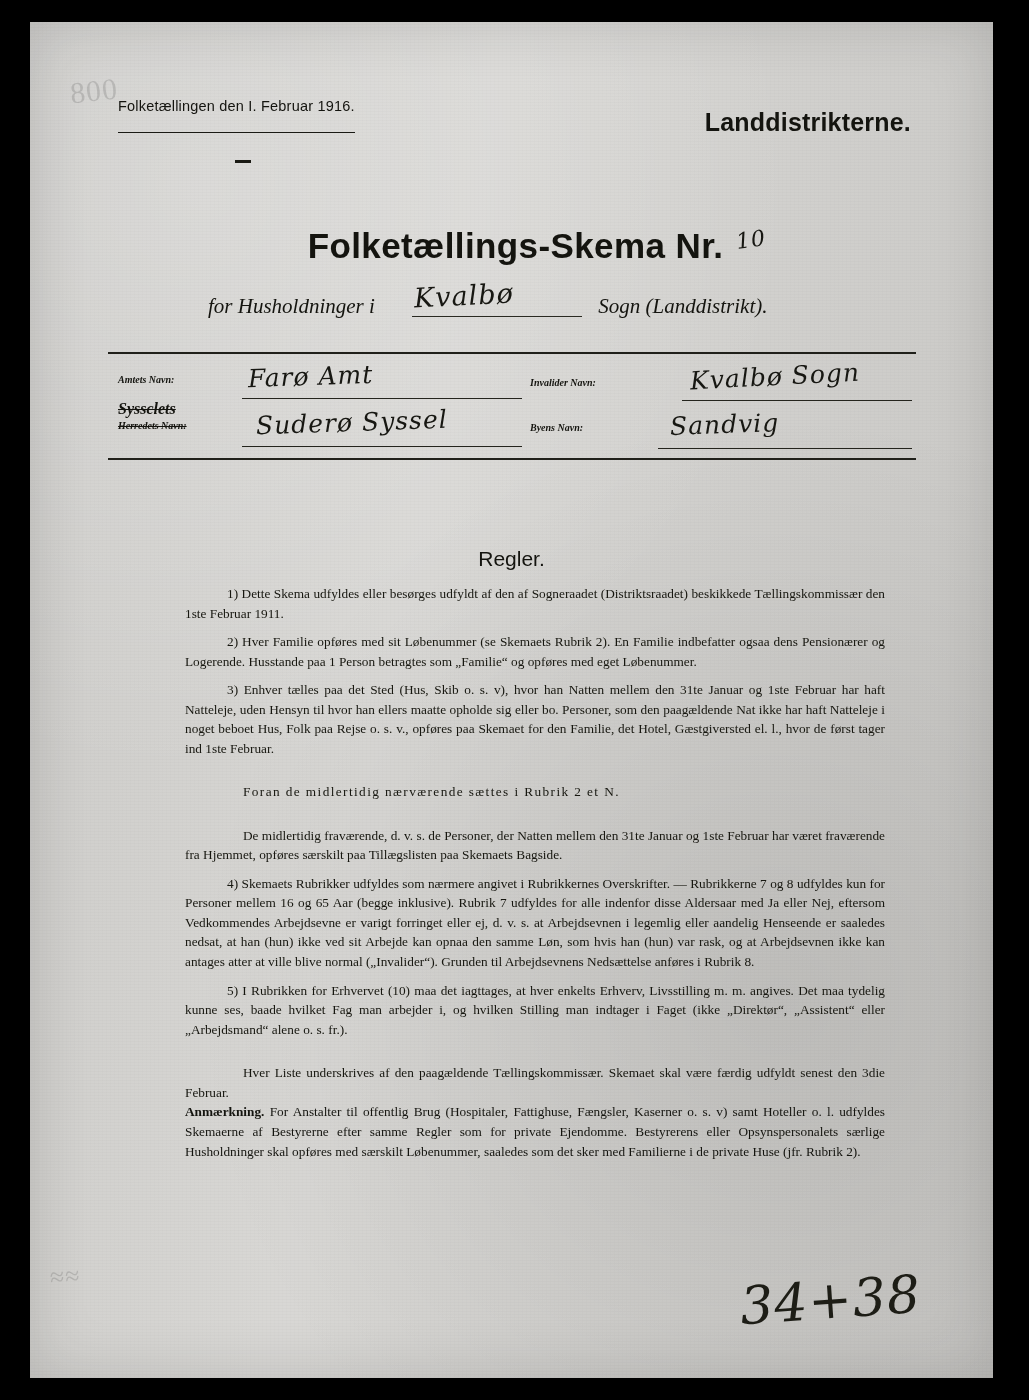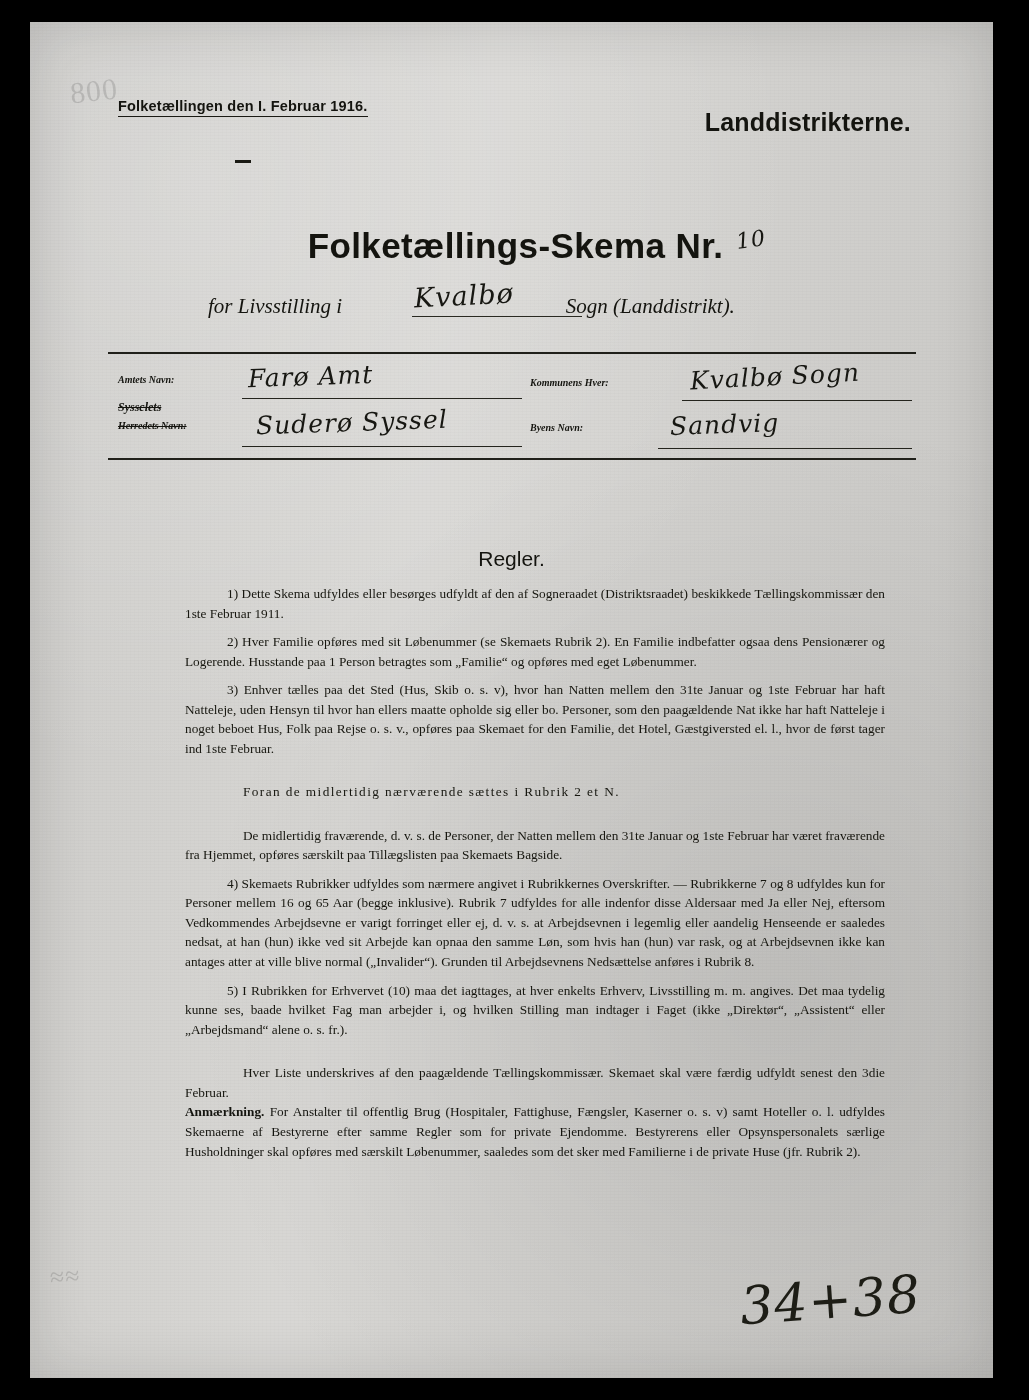--- a/index.html
+++ b/index.html
@@ -50,25 +50,25 @@
     pointer-events: none;
     letter-spacing: 1px;
   }
 
   
   .hdr-left {
     position: absolute;
     left: 88px;
     top: 76px;
     font-family: "Liberation Sans", sans-serif;
-    font-weight: bold;
+    font-weight: normal;
     font-size: 14.5px;
     letter-spacing: .2px;
     border-bottom: 1.6px solid #1a1a14;
-    padding-bottom: 2px;
+    padding-bottom: 18px;
   }
   .hdr-right {
     position: absolute;
     right: 82px;
     top: 68px;
     font-family: "Liberation Sans", sans-serif;
     font-weight: bold;
     font-size: 25px;
     letter-spacing: .2px;
     margin-top: 18px;
@@ -222,40 +222,40 @@
     <div class="hdr-left">Folketællingen den I. Februar 1916.</div>
     <div class="hdr-right">Landdistrikterne.</div>
     <div class="dash"></div>
 
     <div class="title">
       <span class="nr">Folketællings-Skema Nr.</span>
     </div>
     <div class="hand title-no">10</div>
 
     <div class="subtitle">
-      <span class="lead">for Livsstilling i</span>
+      <span class="lead">for Husholdninger i</span>
       <span style="display:inline-block; width:195px;"></span>
       <span class="tail">Sogn (Landdistrikt).</span>
     </div>
     <div class="hand sogn-name">Kvalbø</div>
     <div class="sogn-rule"></div>
 
     <div class="rule rule-top"></div>
     <div class="rule rule-bot"></div>
 
     <div class="fld-label" style="left:88px; top:352px;">Amtets Navn:</div>
     <div class="hand fld-val" style="left:218px; top:340px; transform:rotate(-2deg);">Farø Amt</div>
     <div class="fld-line" style="left:212px; top:376px; width:280px;"></div>
 
-    <div class="fld-label fld-strike" style="left:88px; top:378px; font-size:12px;">Syssclets</div>
+    <div class="fld-label fld-strike" style="left:88px; top:378px; font-size:16px;">Syssclets</div>
     <div class="fld-label fld-strike" style="left:88px; top:398px;">Herredets Navn:</div>
     <div class="hand fld-val" style="left:226px; top:386px; transform:rotate(-2deg);">Suderø Syssel</div>
     <div class="fld-line" style="left:212px; top:424px; width:280px;"></div>
 
-    <div class="fld-label" style="left:500px; top:355px;">Kommunens Hver:</div>
+    <div class="fld-label" style="left:500px; top:355px;">Invalider Navn:</div>
     <div class="hand fld-val" style="left:660px; top:340px; transform:rotate(-3deg);">Kvalbø Sogn</div>
     <div class="fld-line" style="left:652px; top:378px; width:230px;"></div>
 
     <div class="fld-label" style="left:500px; top:400px;">Byens Navn:</div>
     <div class="hand fld-val" style="left:640px; top:388px; transform:rotate(-2deg);">Sandvig</div>
     <div class="fld-line" style="left:628px; top:426px; width:254px;"></div>
 
     <div class="regler-h">Regler.</div>
 
     <div class="body">

